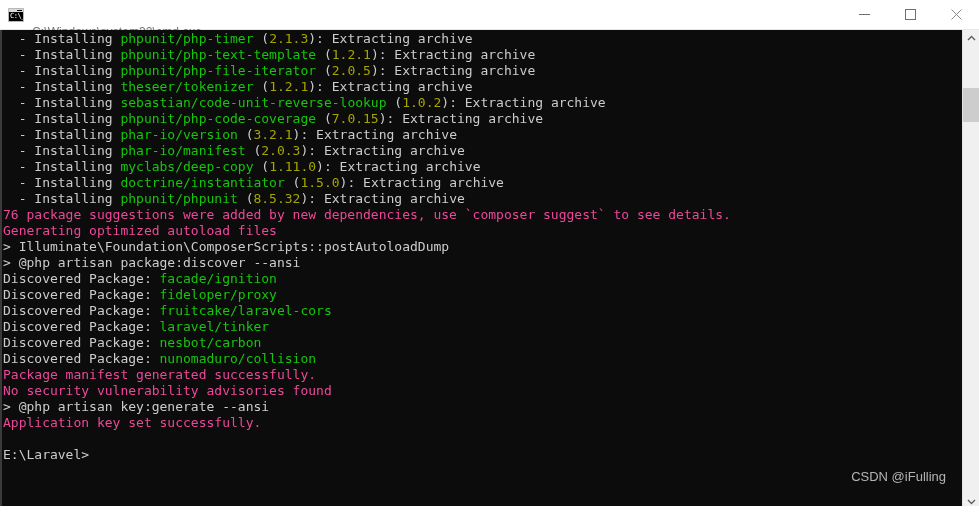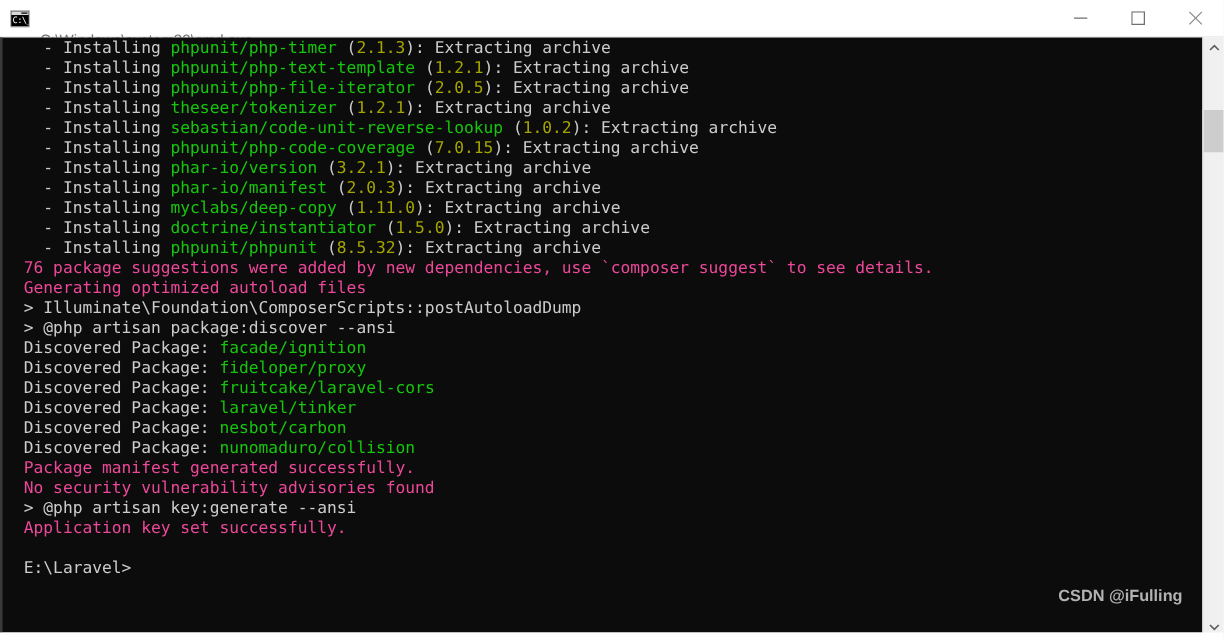--- a/index.html
+++ b/index.html
@@ -117,39 +117,38 @@
     font-family: "DejaVu Sans Mono", "Liberation Mono", monospace;
     font-size: 13px;
     line-height: 16px;
     letter-spacing: 0px;
     white-space: pre;
     user-select: text;
   }
   .line {
     height: 16px;
     white-space: pre;
-    padding-left: 17px;
+    padding-left: 1px;
   }
   .c-white  { color: #cccccc; }
   .c-green  { color: #16c60c; }
   .c-dgreen { color: #ec4899; }
   .c-yellow { color: #a5a500; }
 
   
   .watermark {
     position: absolute;
     right: 16px;
     bottom: 22px;
     color: #cfcfcf;
     font-family: "Liberation Sans", sans-serif;
     font-size: 13px;
     opacity: 0.85;
     user-select: none;
     white-space: nowrap;
-    font-weight: bold;
   }
 
   
   .scrollbar {
     position: absolute;
     right: 0;
     top: 30px;
     width: 17px;
     height: 482px;
     background: #f0f0f0;

